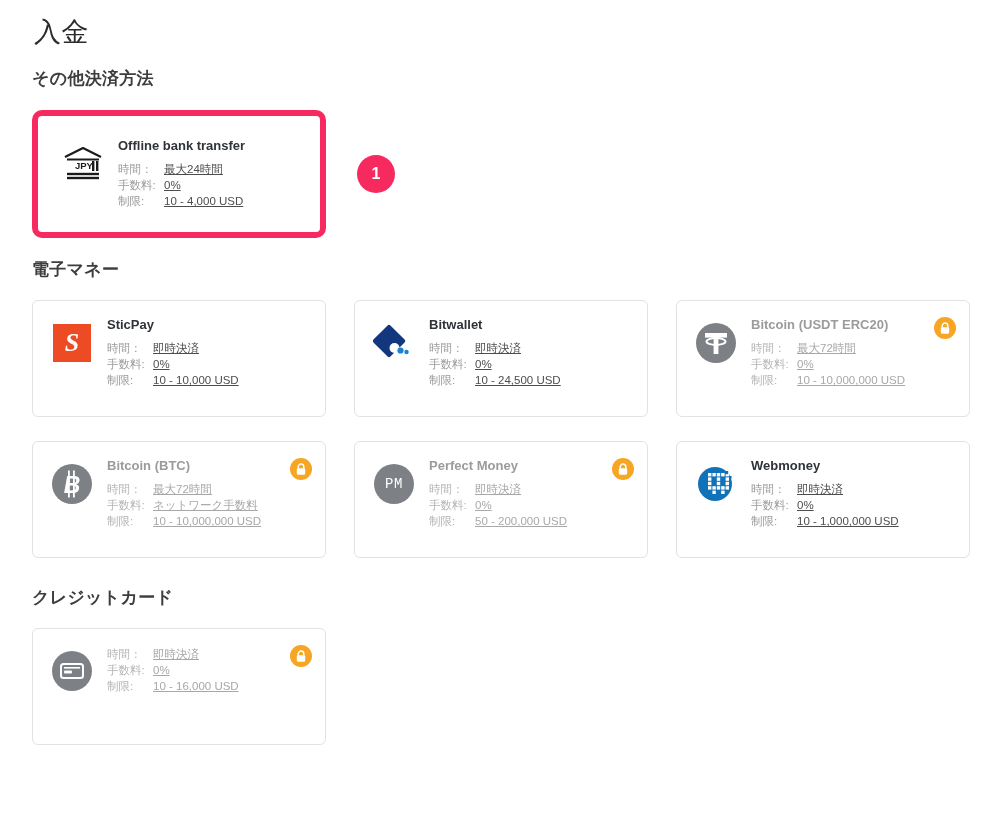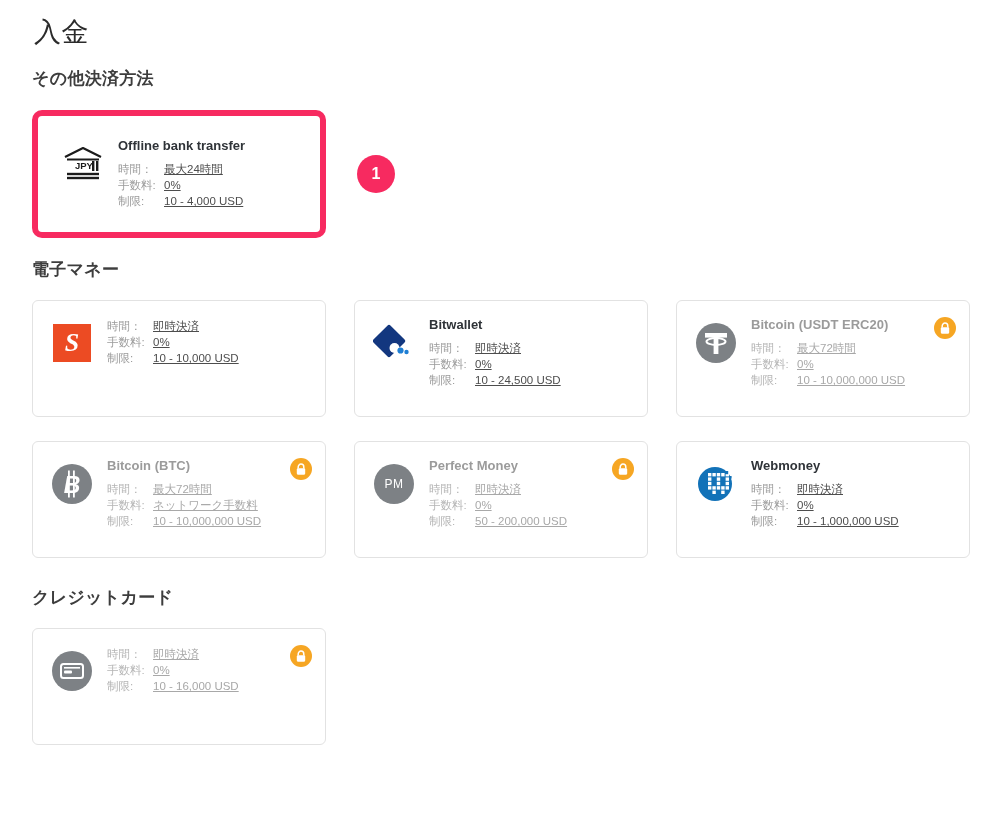--- a/index.html
+++ b/index.html
@@ -156,22 +156,22 @@
     font-style: italic;
     line-height: 1;
   }
   .circle-grey {
     width: 40px; height: 40px; border-radius: 50%;
     background: #7d8185;
     display: flex; align-items: center; justify-content: center;
     color: #fff;
   }
   .pm-text {
-    font-family: Liberation Sans, sans-serif;
-    font-size: 12px;
+    font-family: Liberation Mono, monospace;
+    font-size: 14px;
     letter-spacing: 0.5px;
   }
 </style>
 </head>
 <body>
 
 <div class="page">
 
   <div id="title-wrap">
     <h1 class="page-title">入金</h1>
@@ -214,20 +214,21 @@
     </div>
 
   <h2 id="sec-emoney" class="section-title">電子マネー</h2>
   <div id="grid-emoney" class="grid">
       <div class="card-outer">
         <div class="card">
           <span class="card-icon">
             <span class="logo-sticpay">S</span>
           </span>
           <div class="card-body">
+            <div class="card-name">SticPay</div>
             <div class="card-rows">
               <div class="row">
                 <span class="row-label">時間：</span>
                 <span class="row-value">即時決済</span>
               </div>
               <div class="row">
                 <span class="row-label">手数料:</span>
                 <span class="row-value">0%</span>
               </div>
               <div class="row">

